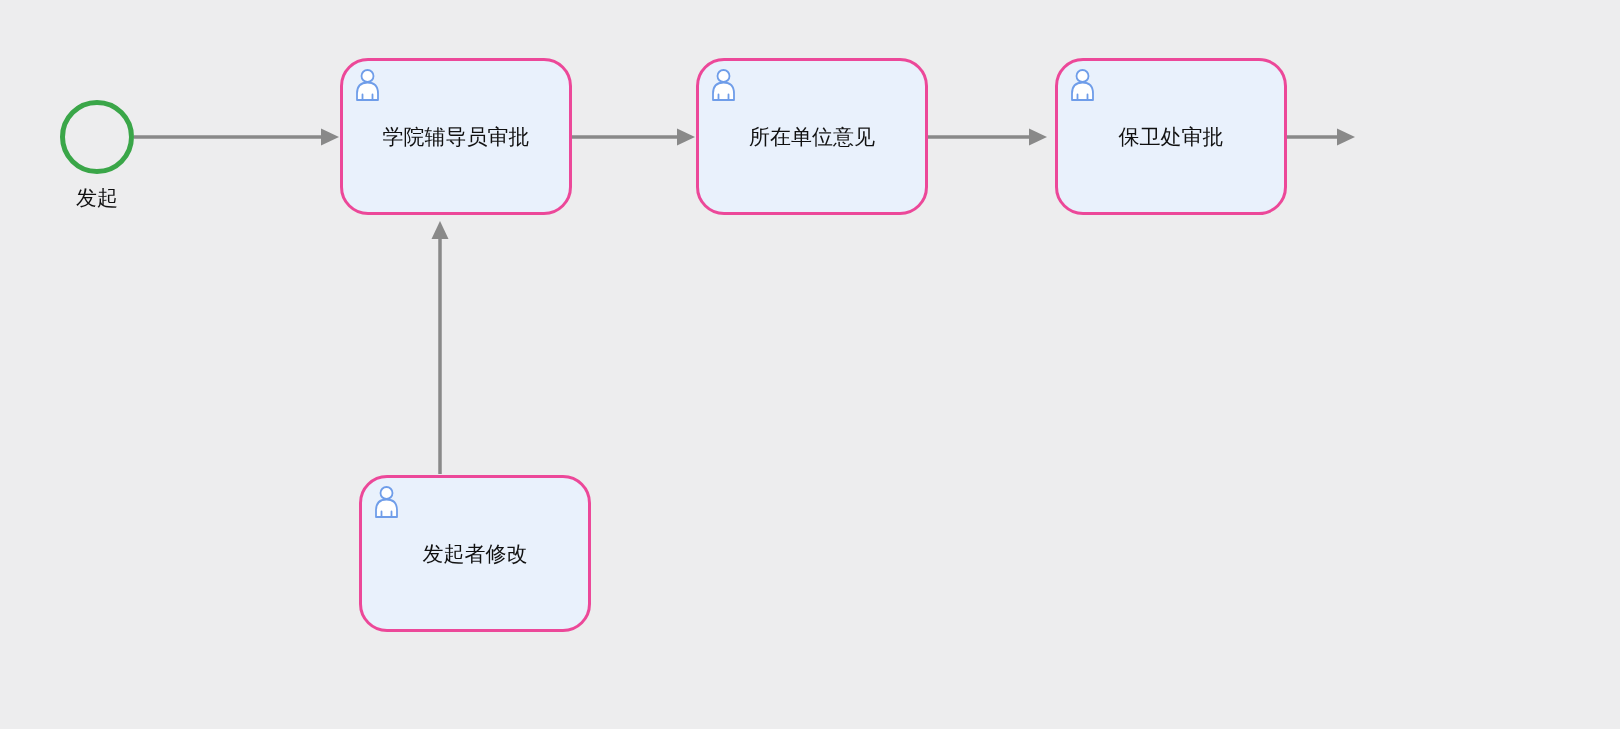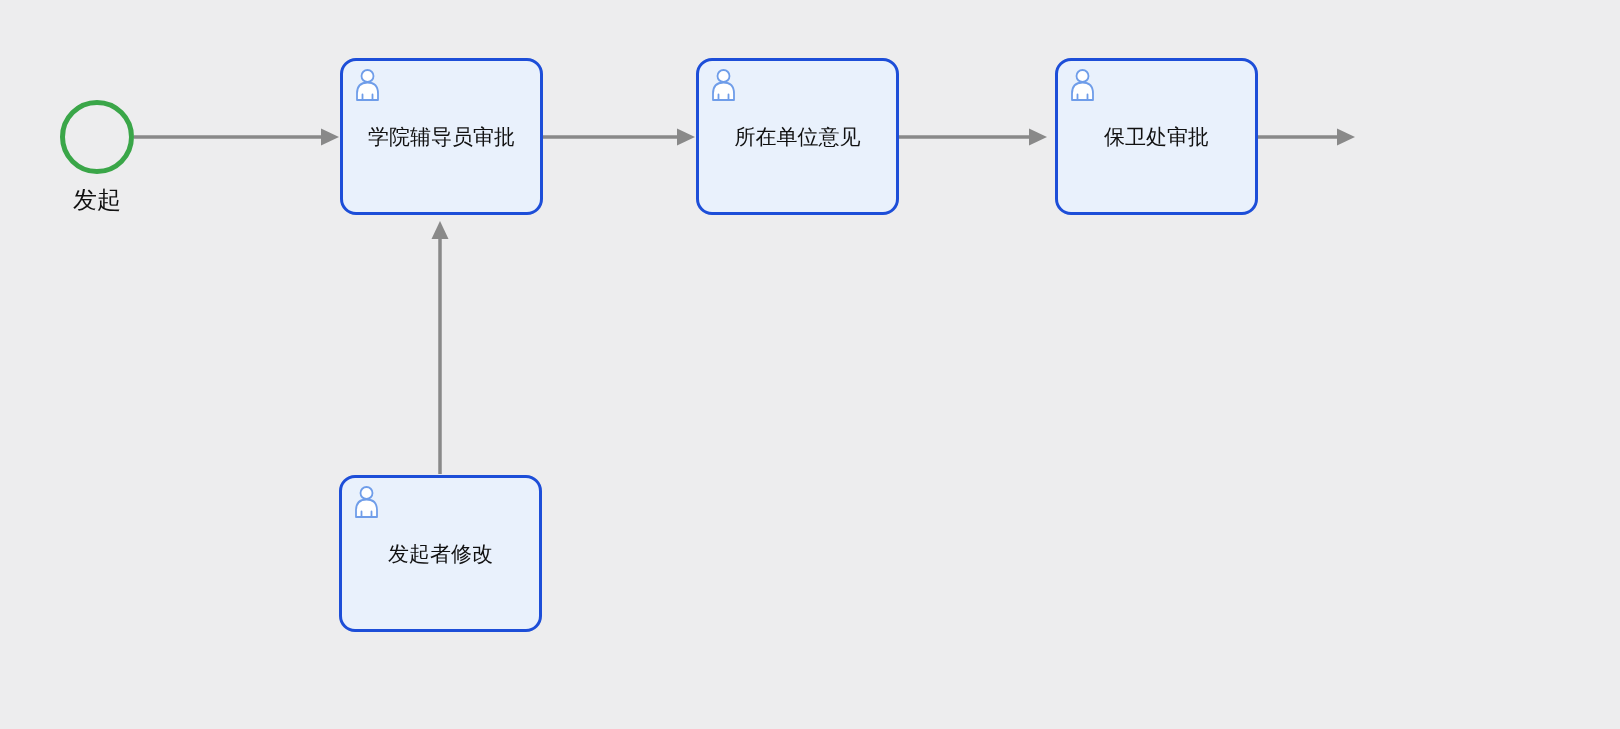--- a/index.html
+++ b/index.html
@@ -15,66 +15,66 @@
     position: absolute;
     left: 0; top: 0;
     width: 1620px; height: 729px;
     pointer-events: none;
   }
   .edge-line { stroke: #898989; stroke-width: 3.5; fill: none; }
   .edge-head { fill: #898989; stroke: none; }
 
   .task {
     position: absolute;
-    width: 203px;
+    width: 232px;
     height: 157px;
     box-sizing: border-box;
     background: #e9f1fc;
-    border: 3px solid #1d4ed8;
-    border-radius: 16px;
+    border: 3px solid #ec4899;
+    border-radius: 28px;
     display: flex;
     align-items: center;
     justify-content: center;
     cursor: pointer;
   }
   .task-label {
     font-size: 21px;
     color: #111111;
     text-align: center;
     line-height: 1.2;
     padding: 0 6px;
   }
   .user-icon {
     position: absolute;
     top: 7px;
     left: 9px;
   }
   .task1 { left: 340px; top: 58px; }
   .task2 { left: 696px; top: 58px; }
   .task3 { left: 1048px; top: 58px; margin-left: 7px; }
-  .task4 { left: 339px; top: 475px; }
+  .task4 { left: 359px; top: 475px; }
 
   .event {
     position: absolute;
     width: 74px;
     text-align: center;
     cursor: pointer;
   }
   .event-circle {
     box-sizing: border-box;
     width: 74px;
     height: 74px;
     border-radius: 50%;
     background: transparent;
   }
   .start-circle { border: 5px solid #3aa648; }
   .end-circle   { border: 8px solid #e8402d; }
   .event-label {
     margin-top: 10px;
-    font-size: 24px;
+    font-size: 21px;
     color: #111111;
     white-space: nowrap;
   }
   .start-event { left: 60px; top: 100px; }
   .end-event   { left: 1356px; top: 100px; }
 </style>
 </head>
 <body>
 
 <div class="canvas">

